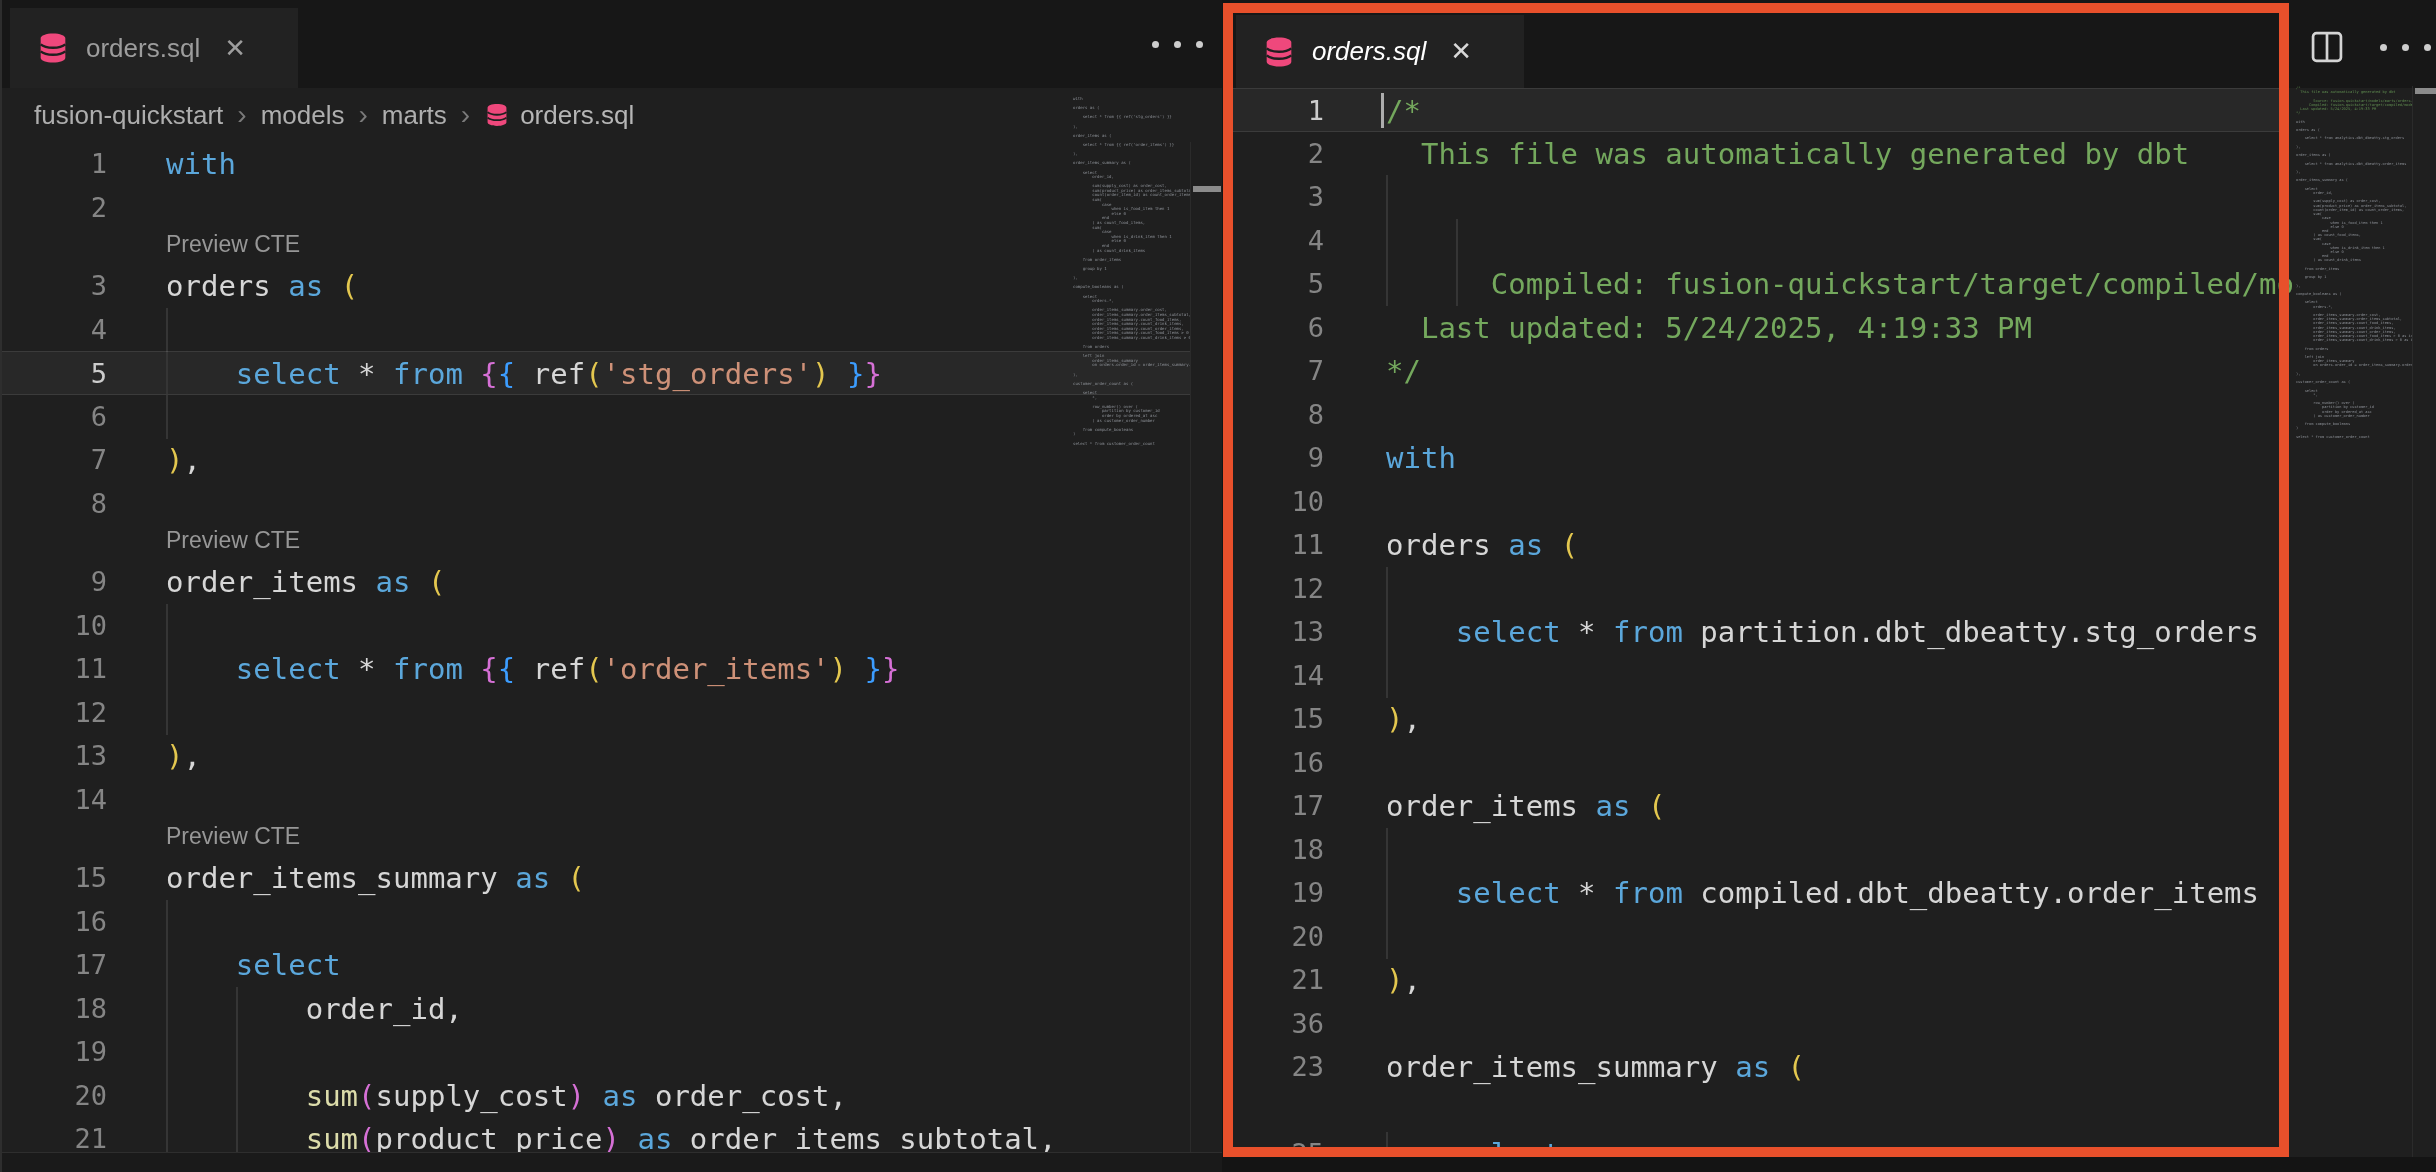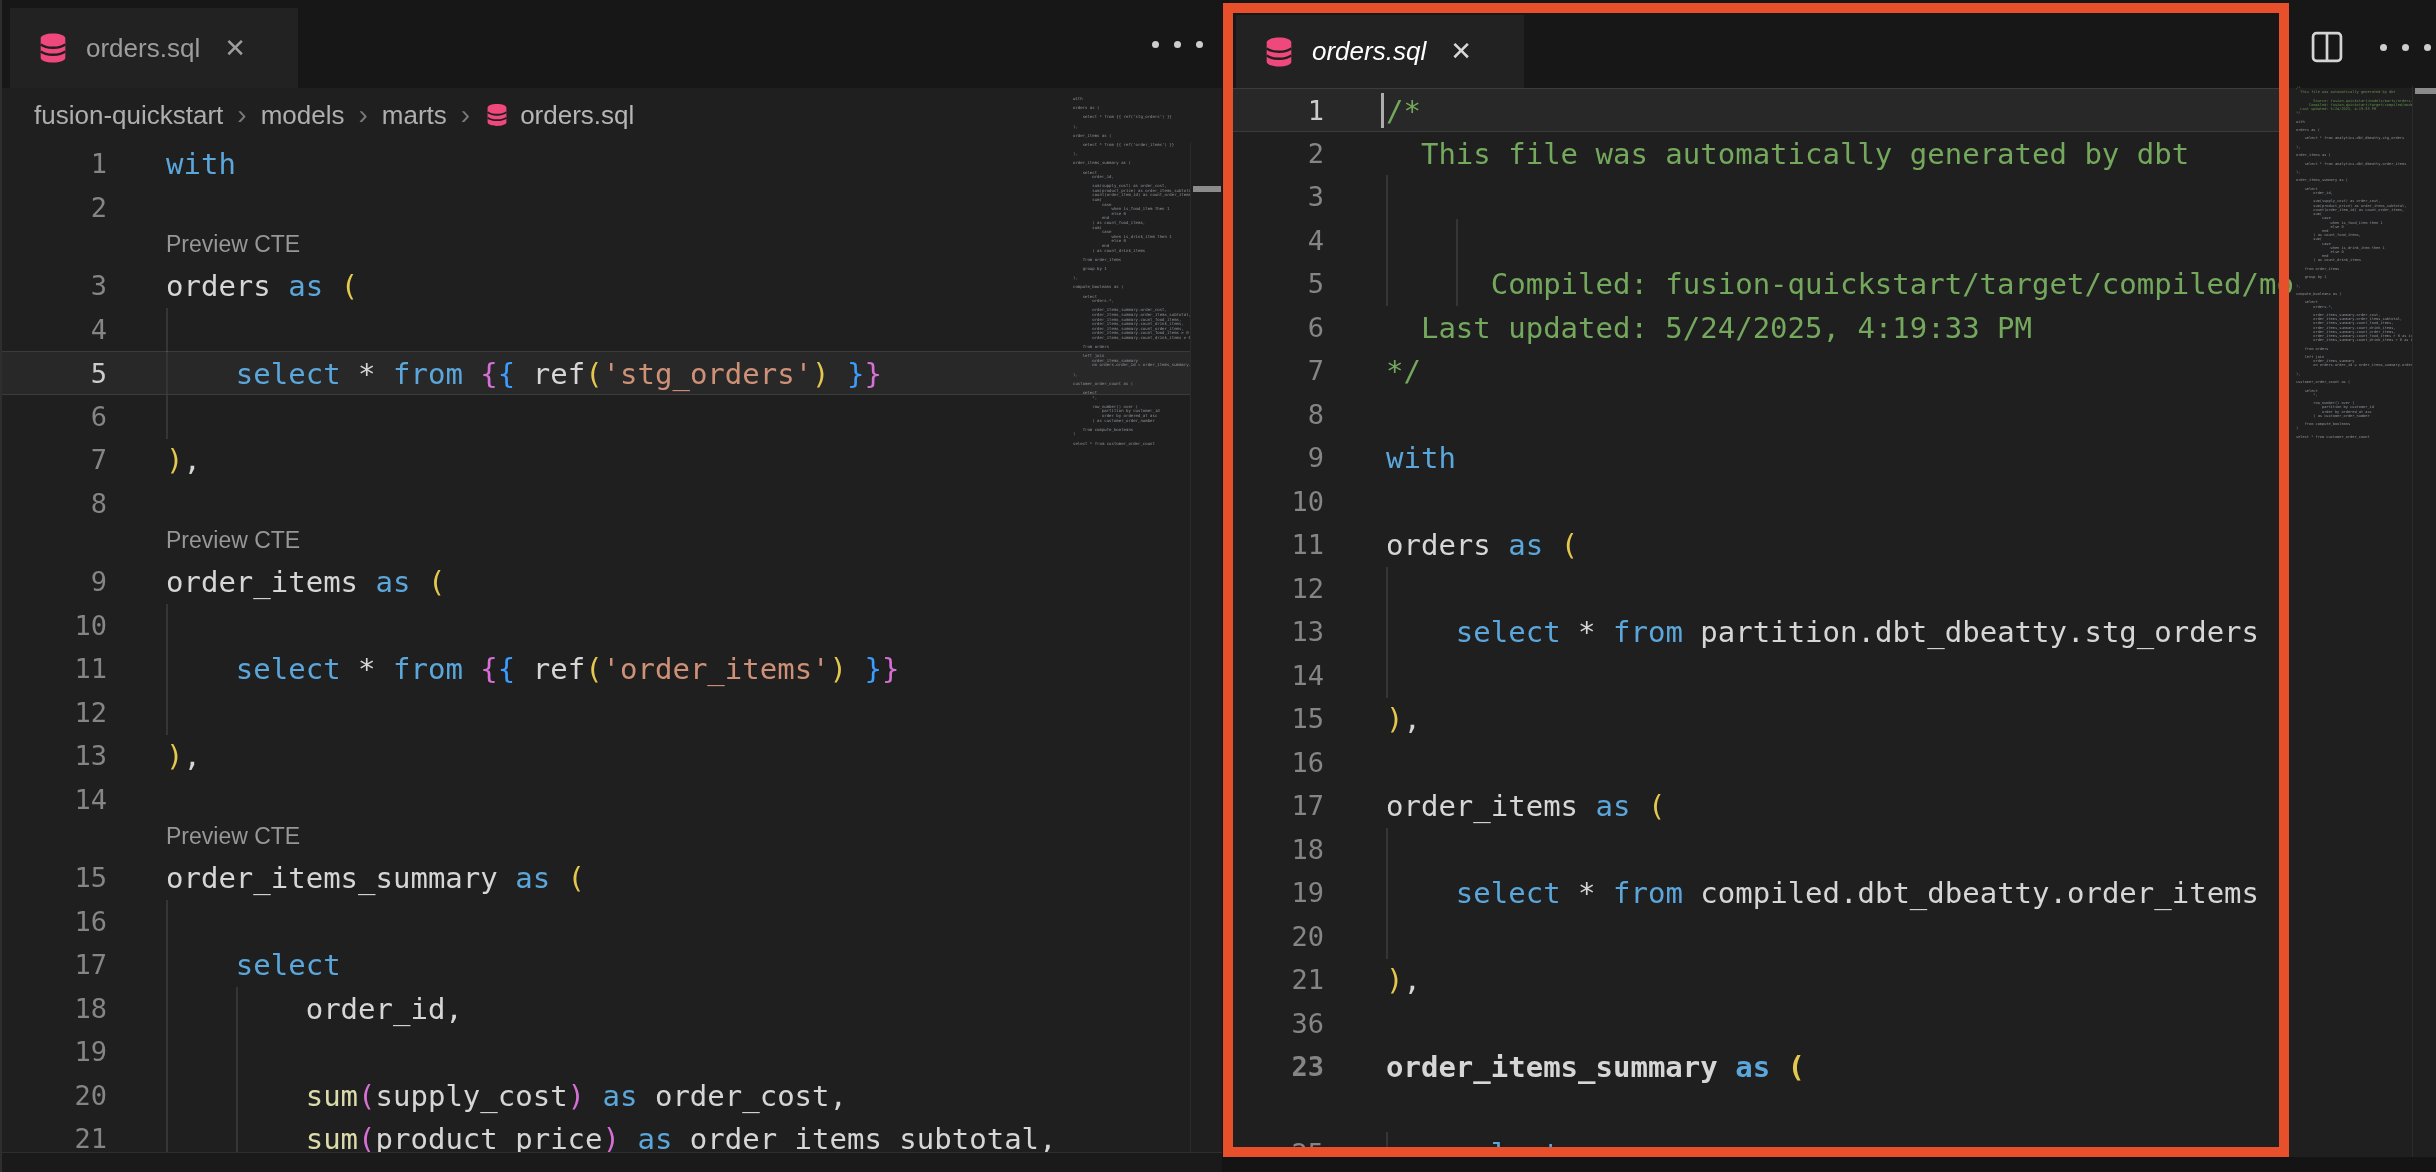--- a/index.html
+++ b/index.html
@@ -438,21 +438,21 @@
           <span class="codetext" style="left: 156px;"></span>
         </div>
         <div class="row" style="top: 958px; width: 1057px;">
           <span class="ln" style="left: 0px; width: 94px;">21</span>
           <span class="codetext" style="left: 156px;"><span style="color: rgb(227, 199, 79);">)</span><span style="color: rgb(214, 214, 214);">,</span></span>
         </div>
         <div class="row" style="top: 1001.5px; width: 1057px;">
           <span class="ln" style="left: 0px; width: 94px;">36</span>
           <span class="codetext" style="left: 156px;"></span>
         </div>
-        <div class="row" style="top: 1045px; width: 1057px; font-weight: bold;">
+        <div class="row" style="top: 1045px; width: 1057px;">
           <span class="ln" style="left: 0px; width: 94px;">23</span>
           <span class="codetext" style="left: 156px;"><span style="color: rgb(214, 214, 214);">order_items_summary</span><span> </span><span style="color: rgb(91, 167, 219);">as</span><span> </span><span style="color: rgb(227, 199, 79);">(</span></span>
         </div>
         <div class="row" style="top: 1132px; width: 1057px;">
           <span class="guide" style="left: 156px;"></span>
           <span class="ln" style="left: 0px; width: 94px;">25</span>
           <span class="codetext" style="left: 156px;"><span>    </span><span style="color: rgb(91, 167, 219);">select</span></span>
         </div>
       </div>
 

